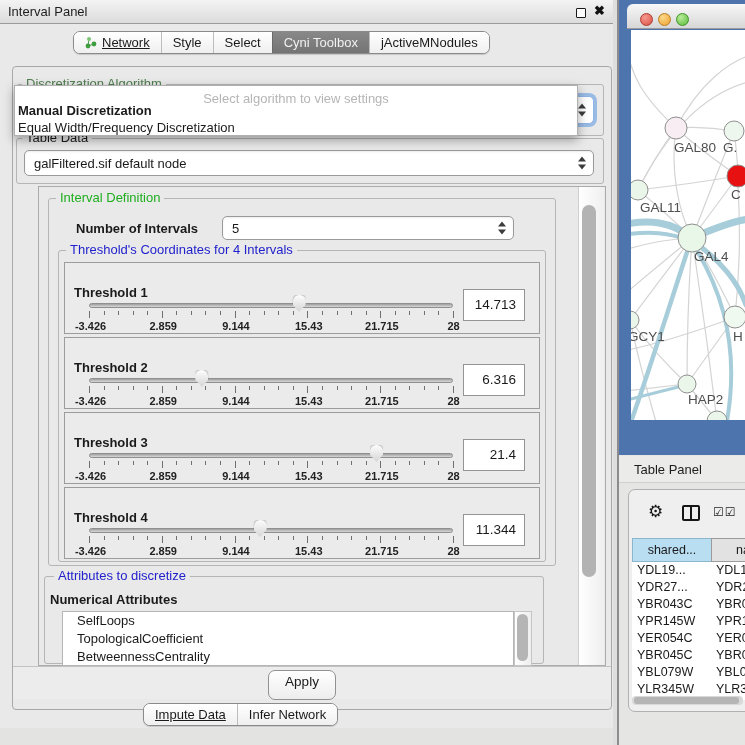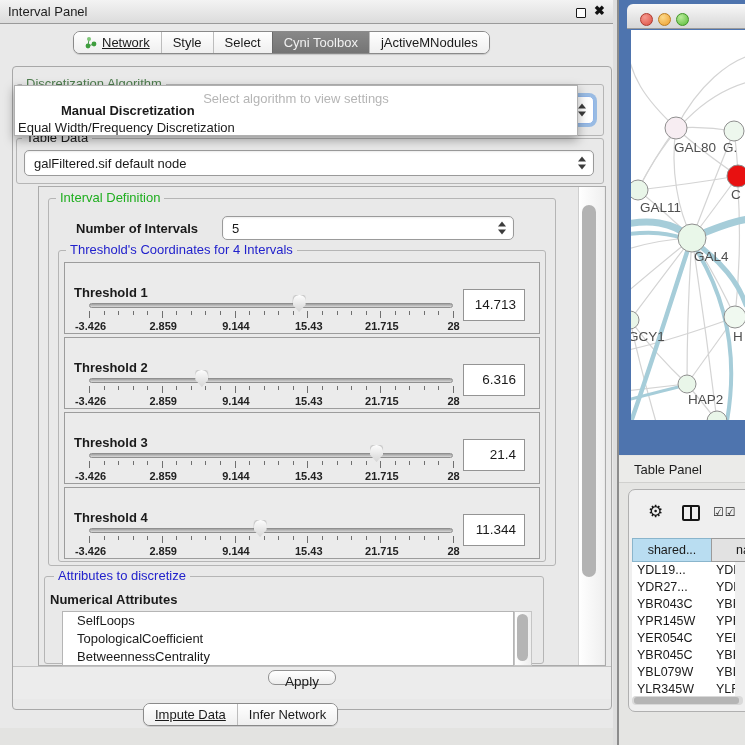--- a/index.html
+++ b/index.html
@@ -82,21 +82,21 @@
 
   #attr-group { left:44px; top:576px; width:500px; height:88px; }
   #attr-chip { left:54px; top:569px; }
   #na-label { left:50px; top:592px; font-weight:bold; }
   #attr-list { left:62px; top:611px; width:452px; height:55px; background:#fff; border:1px solid #b5b5b5; overflow:hidden; }
   .attr-item { height:18px; line-height:18px; padding-left:14px; font-size:13px; white-space:nowrap; }
   #attr-scroll { left:514px; top:611px; width:18px; height:55px; background:linear-gradient(90deg,#fff,#eee); border:1px solid #c5c5c5; }
   #attr-thumb { left:517px; top:614px; width:11px; height:47px; background:#b5b5b5; border-radius:6px; }
 
   #apply-strip { left:13px; top:666px; width:598px; height:33px; background:#ececec; border-top:1px solid #c2c2c2; }
-  #apply-btn { left:268px; top:670px; width:68px; height:15px; background:linear-gradient(#ffffff,#ededed);
+  #apply-btn { left:268px; top:670px; width:68px; height:30px; background:linear-gradient(#ffffff,#ededed);
     border:1px solid #919191; border-radius:7px; text-align:center; line-height:21px; font-size:13.5px; }
 
   #bottom-strip { left:0; top:728px; width:618px; height:17px; background:#e3e3e1; }
 
   
   #divider-gap { left:613px; top:0; width:5px; height:745px; background:#dedede; }
   #divider-line { left:617px; top:0; width:2px; height:745px; background:#8c8c8c; }
 
   
   #net-frame { left:619px; top:0; width:126px; height:455px; background:#4e74ae; }
@@ -116,21 +116,21 @@
   #gear-icon { left:648px; top:501px; font-size:17px; color:#151515; }
   #split-icon { left:682px; top:505px; width:18px; height:16px; border:2px solid #151515; border-radius:2px; }
   #split-icon::after { content:""; position:absolute; left:50%; top:0; width:2px; height:100%; background:#151515; transform:translateX(-50%); }
   #check-icons { left:713px; top:505px; font-size:12px; color:#222; letter-spacing:1px; white-space:nowrap; }
 
   .th-cell { position:absolute; top:538px; height:24px; font-size:12.5px; text-align:center; line-height:22px;
     border:1px solid #9b9b9b; overflow:hidden; }
   #th-1 { left:632px; width:80px; background:#b9ddf1; border-color:#8ab5cc; }
   #th-2 { left:711px; width:64px; background:#e2e2e2; }
 
-  #tp-rows { left:632px; top:562px; width:103px; height:138px; background:#fff; overflow:hidden; }
+  #tp-rows { left:632px; top:562px; width:113px; height:138px; background:#fff; overflow:hidden; }
   .t-row { position:relative; height:17px; line-height:17px; font-size:12.5px; white-space:nowrap; }
   .t-c1 { position:absolute; left:5px; }
   .t-c2 { position:absolute; left:84px; }
 
   #h-scroll-track { left:632px; top:696px; width:111px; height:9px; background:#d9d9d9; border-radius:4px; }
   #h-scroll-thumb { left:634px; top:697px; width:105px; height:7px; background:#b5b5b5; border-radius:3px; }
 
   svg text { font-family:"Liberation Sans", sans-serif; }
 </style>
 </head>
@@ -175,21 +175,21 @@
   <div class="abs" id="algo-combo">
     <span class="stepper">
         <span class="tri-up"></span>
         <span class="tri-dn"></span>
       </span>
   </div>
 
   <div class="abs" id="algo-popup">
     <div class="abs" id="dd-hint">Select algorithm to view settings</div>
     <div id="dd-options">
-        <div class="dd-opt" style="top: 17px; font-weight: bold; margin-left: 43px;">Manual Discretization</div>
+        <div class="dd-opt" style="top: 17px; font-weight: bold;">Manual Discretization</div>
         <div class="dd-opt" style="top: 34px; font-weight: normal;">Equal Width/Frequency Discretization</div>
       </div>
   </div>
 
   <div class="groupbox" id="td-group"></div>
   <div class="group-chip abs" id="td-chip">Table Data</div>
   <div class="combo" id="td-combo">
     <span>galFiltered.sif default node</span>
     <span class="stepper">
         <span class="tri-up"></span>

